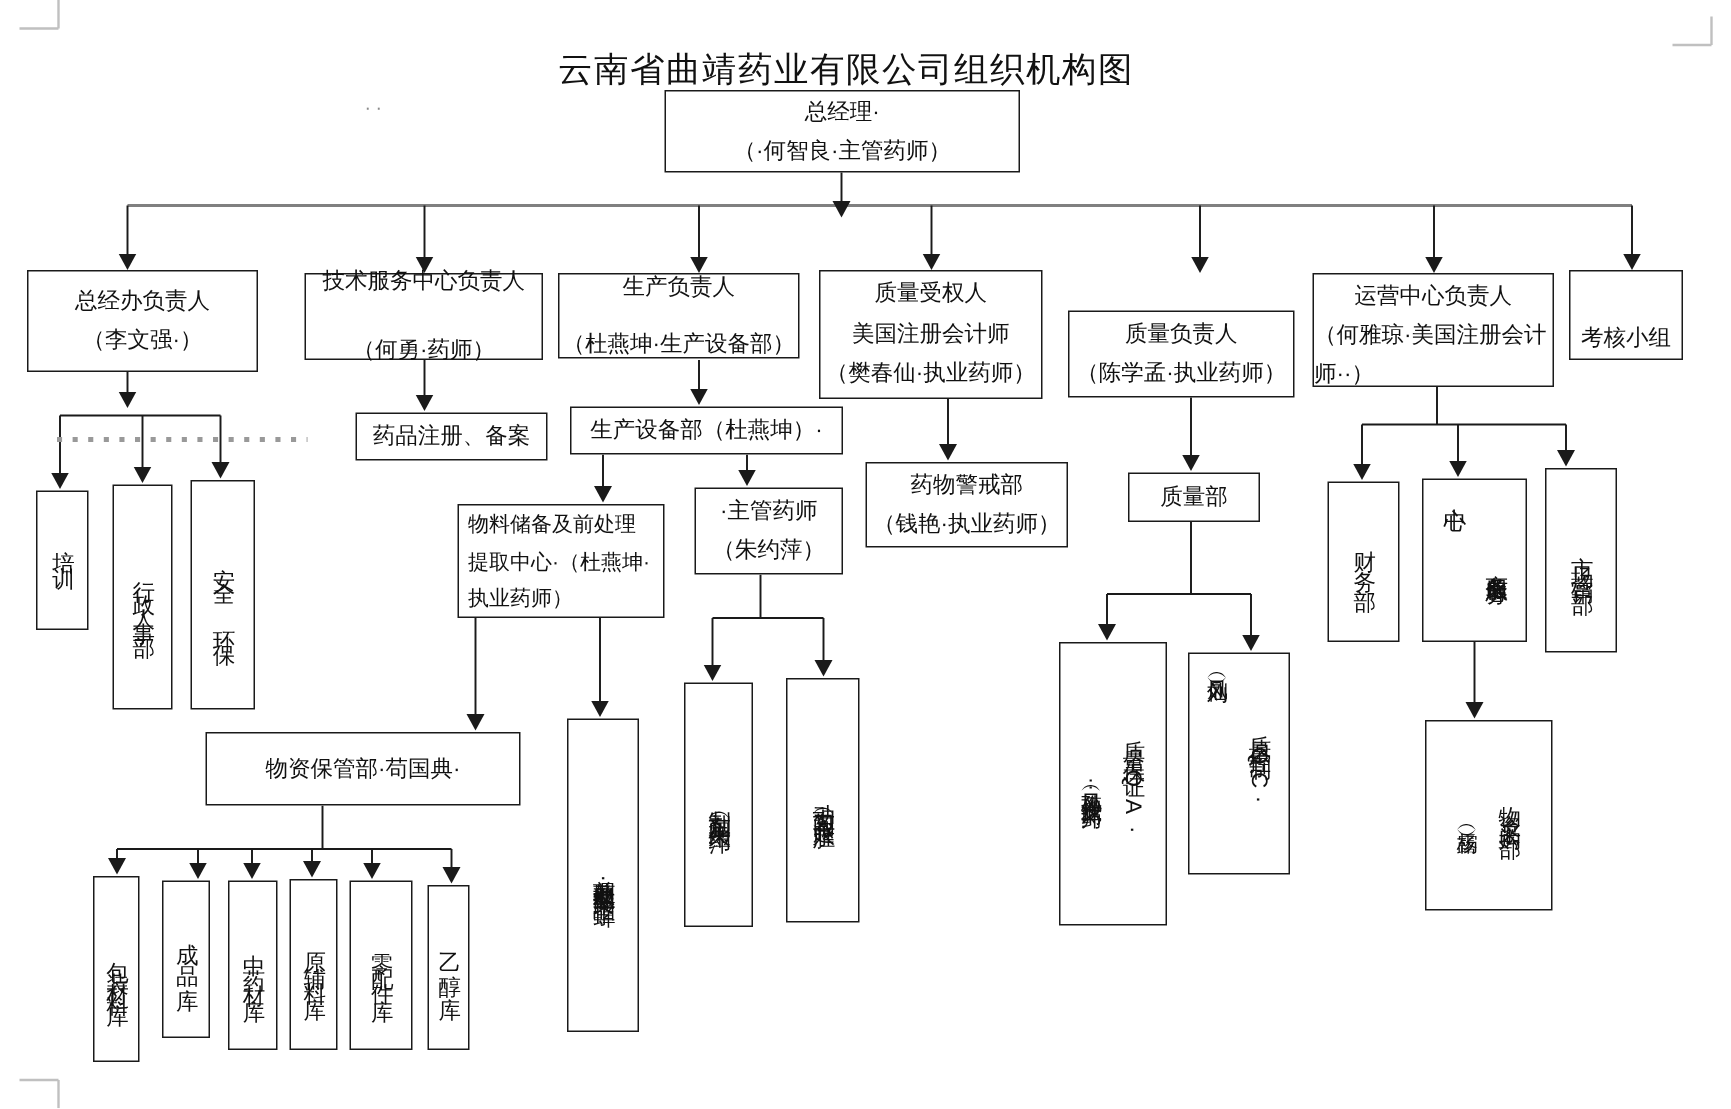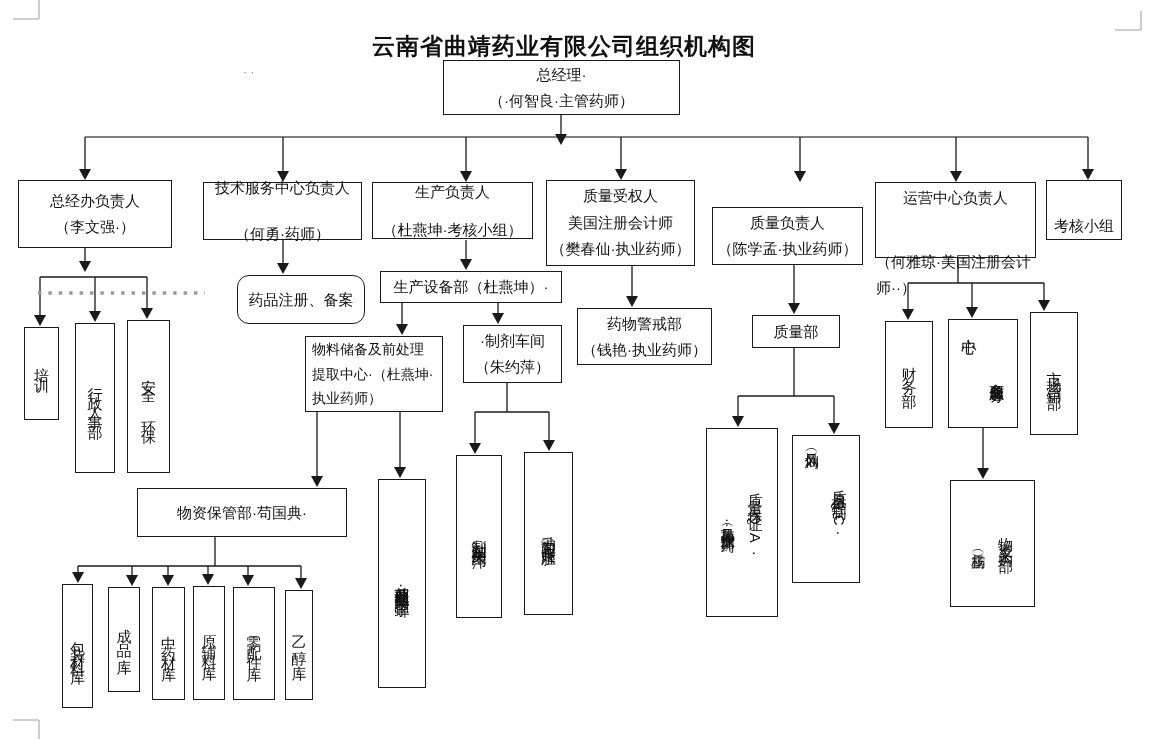--- a/index.html
+++ b/index.html
@@ -1,18 +1,18 @@
 <!DOCTYPE html>
 <html><head>
 <meta charset="utf-8">
 <style>
   html,body{margin:0;padding:0;background:#fff;}
   .canvas{position:relative;width:1154px;height:739px;background:#fff;overflow:hidden;
           font-family:"Liberation Sans","DejaVu Sans",sans-serif;color:#111;}
-  .title{position:absolute;left:372px;top:31px;width:420px;font-size:23px;font-weight:bold;
+  .title{position:absolute;left:372px;top:31px;width:420px;font-size:23px;font-weight:normal;
          letter-spacing:1px;white-space:nowrap;}
   svg.wires{position:absolute;left:0;top:0;width:1154px;height:739px;}
   .node{position:absolute;box-sizing:border-box;border:1.5px solid #1a1a1a;background:#fff;
         display:flex;flex-direction:column;align-items:center;justify-content:center;
         text-align:center;font-size:15px;line-height:1.72;}
   .node .ln{width:100%;}
   .left{ text-align:left;padding:0 6px;}
   .vbox{flex-direction:row-reverse;justify-content:center;align-items:center;gap:2px;}
   .vt{writing-mode:vertical-rl;text-orientation:mixed;display:inline-block;}
   .sub{font-size:14px;}
@@ -112,60 +112,60 @@
   <div class="node" style="left:18px;top:180px;width:154px;height:68px;">
     <div class="ln">总经办负责人</div>
     <div class="ln">（李文强·）</div>
   </div>
   <div class="node" style="left:203px;top:182px;width:159px;height:58px;gap:20px;">
     <div class="ln">技术服务中心负责人</div>
     <div class="ln">（何勇·药师）</div>
   </div>
   <div class="node" style="left:372px;top:182px;width:161px;height:57px;gap:12px;">
     <div class="ln">生产负责人</div>
-    <div class="ln">（杜燕坤·考核小组）</div>
+    <div class="ln">（杜燕坤·生产设备部）</div>
   </div>
   <div class="node" style="left:546px;top:180px;width:149px;height:86px;line-height:1.78;">
     <div class="ln">质量受权人</div>
     <div class="ln">美国注册会计师</div>
     <div class="ln">（樊春仙·执业药师）</div>
   </div>
   <div class="node" style="left:712px;top:182px;width:151px;height:58px;margin-top:25px;">
     <div class="ln">质量负责人</div>
     <div class="ln">（陈学孟·执业药师）</div>
   </div>
-  <div class="node" style="left:875px;top:182px;width:161px;height:76px;justify-content:flex-start;padding-top:2px;gap:38px;">
+  <div class="node" style="left:875px;top:182px;width:161px;height:76px;justify-content:flex-start;padding-top:2px;">
     <div class="ln">运营中心负责人</div>
     <div class="ln left">（何雅琼·美国注册会计师··）</div>
   </div>
   <div class="node" style="left:1046px;top:180px;width:76px;height:60px;justify-content:flex-end;padding-top:5px;">
     <div class="ln">考核小组</div>
   </div>
 
   <div class="node" style="left:24px;top:327px;width:35px;height:93px;">
     <span class="vt" style="letter-spacing:11px;">培训·</span>
   </div>
   <div class="node" style="left:75px;top:323px;width:40px;height:150px;">
     <span class="vt" style="letter-spacing:9px;">行政人事部</span>
   </div>
   <div class="node" style="left:127px;top:320px;width:43px;height:153px;">
     <span class="vt" style="letter-spacing:9px;">安全、环保</span>
   </div>
 
-  <div class="node" style="left:237px;top:275px;width:128px;height:49px;border-radius:12px;">
+  <div class="node" style="left:237px;top:275px;width:128px;height:32px;">
     <div class="ln">药品注册、备案</div>
   </div>
   <div class="node" style="left:380px;top:271px;width:182px;height:32px;">
     <div class="ln">生产设备部（杜燕坤）·</div>
   </div>
   <div class="node left" style="left:305px;top:336px;width:138px;height:76px;font-size:14px;line-height:1.76;align-items:flex-start;">
     <div class="ln">物料储备及前处理提取中心·（杜燕坤·执业药师）</div>
   </div>
   <div class="node" style="left:463px;top:325px;width:99px;height:58px;">
-    <div class="ln">·制剂车间</div>
+    <div class="ln">·主管药师</div>
     <div class="ln">（朱约萍）</div>
   </div>
 
   <div class="node" style="left:577px;top:308px;width:135px;height:57px;">
     <div class="ln">药物警戒部</div>
     <div class="ln">（钱艳·执业药师）</div>
   </div>
   <div class="node" style="left:752px;top:315px;width:88px;height:33px;align-items:flex-end;">
     <div class="ln">质量部</div>
   </div>

